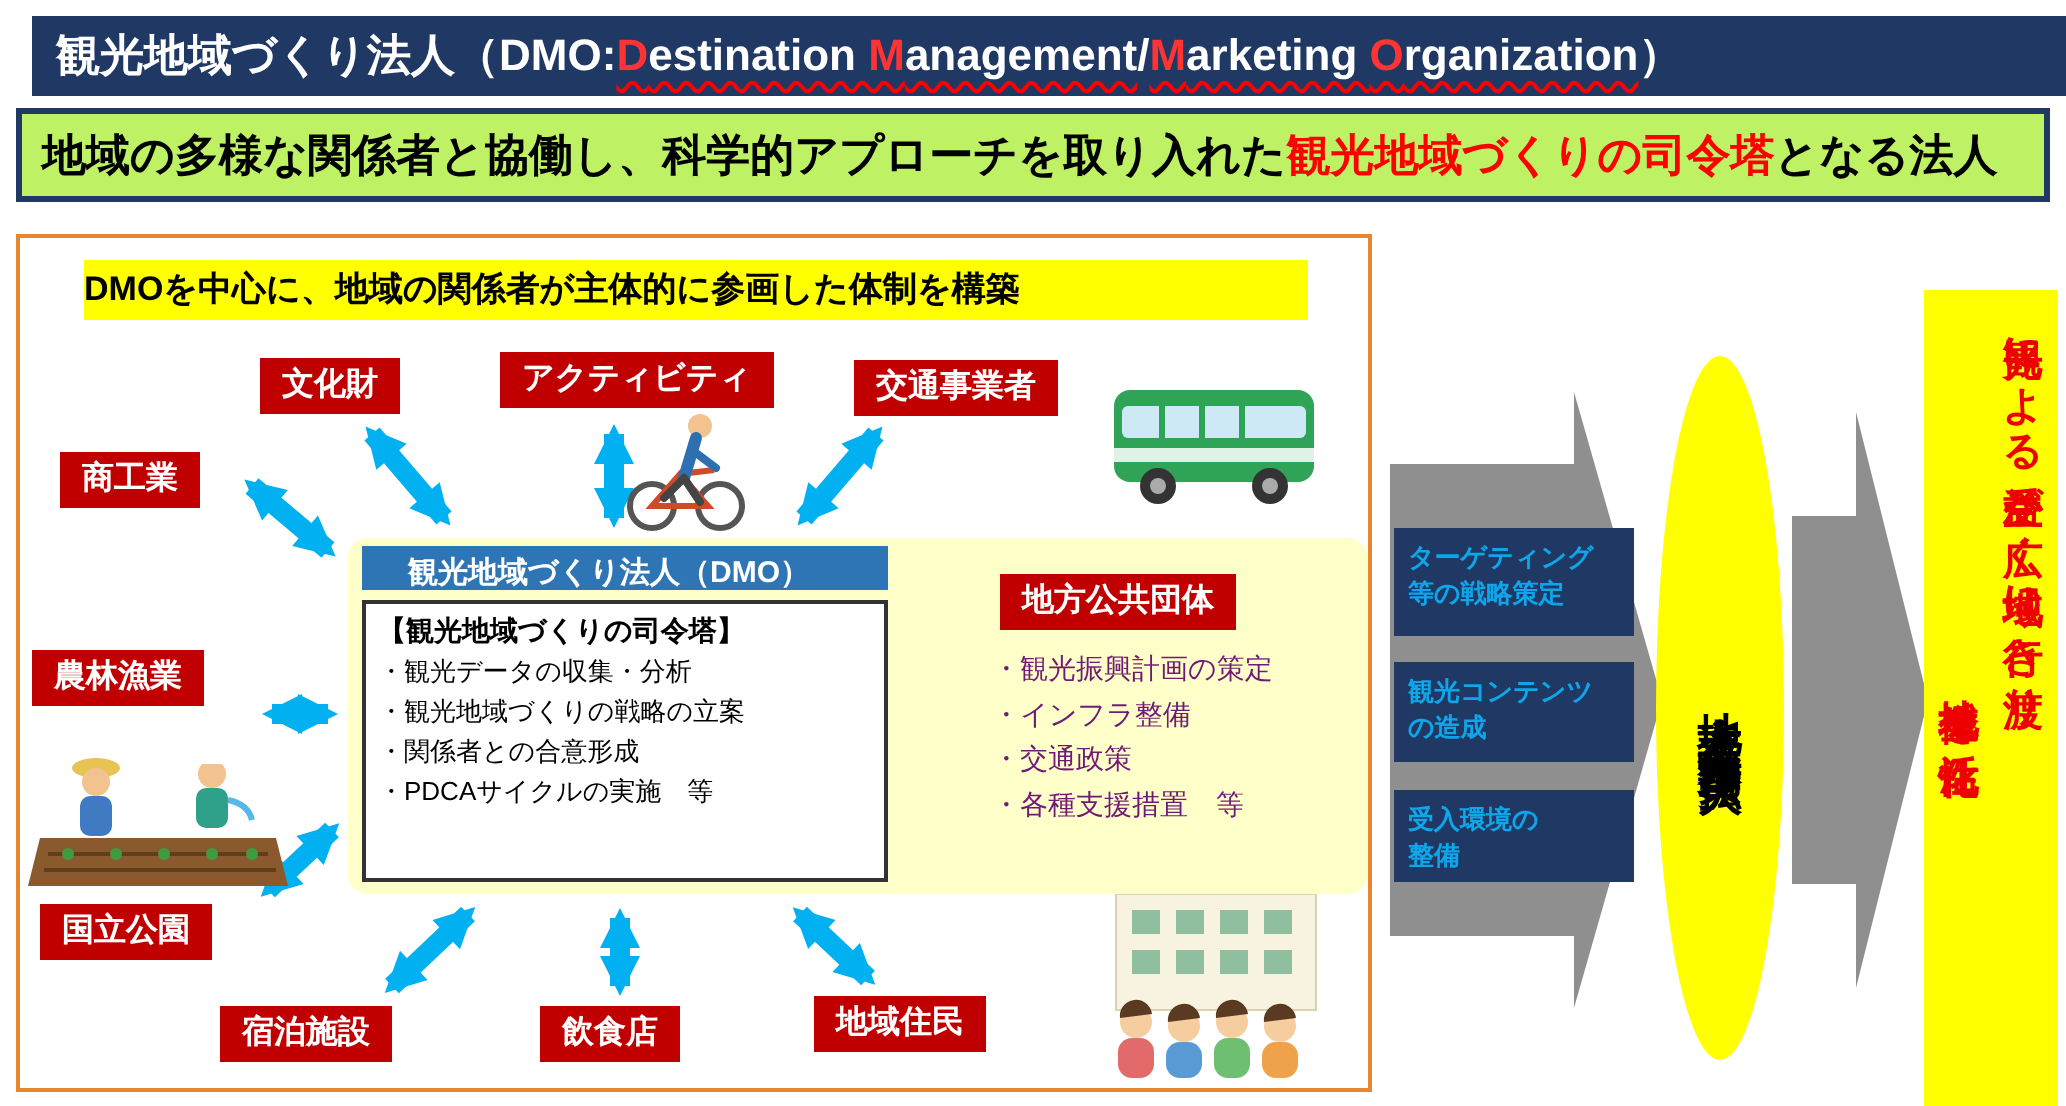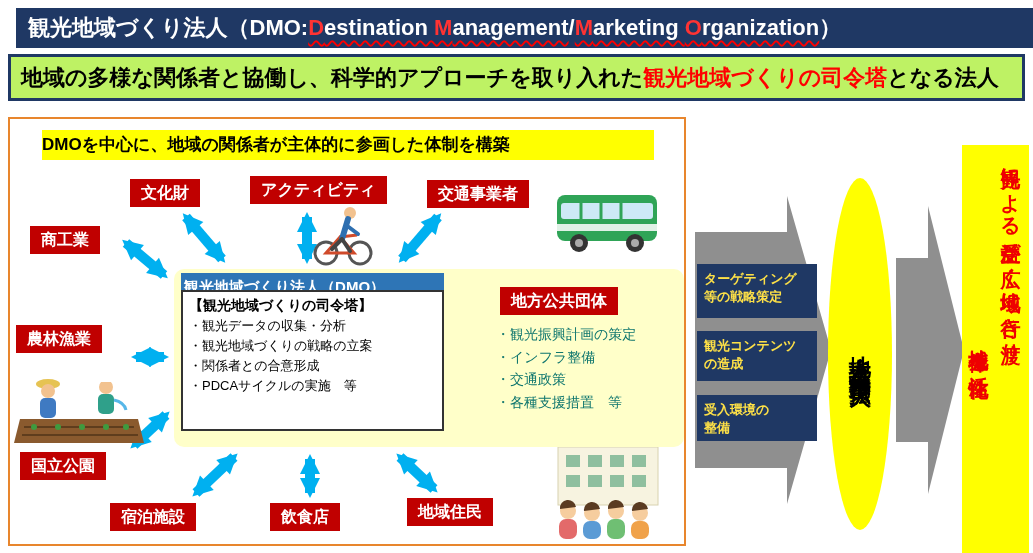--- a/index.html
+++ b/index.html
@@ -19,33 +19,33 @@
 
   
   .diagram{position:absolute;left:8px;top:117px;width:678px;height:429px;border:2px solid #E8862D;background:#fff}
   .arrows{position:absolute;left:0;top:0;width:678px;height:429px}
   .dtitle{position:absolute;left:32px;top:11px;width:612px;height:30px;background:#FFFF00;
           color:#000;font-weight:bold;font-size:17px;text-align:left;line-height:30px}
   .rlabel{position:absolute;background:#C00000;color:#fff;font-weight:bold;font-size:16px;
           line-height:1;padding:6px 11px;white-space:nowrap}
   .centerbox{position:absolute;left:164px;top:150px;width:510px;height:178px;background:#FFFFC9;border-radius:10px}
   .dmo-head{position:absolute;left:7px;top:4px;width:263px;height:22px;background:#2E75B6;color:#fff;
-            font-weight:bold;font-size:15px;line-height:27px;padding-left:3px;white-space:nowrap}
-  .dmo-body{position:absolute;left:7px;top:21px;width:263px;height:141px;background:#fff;border:2px solid #333;
+            font-weight:bold;font-size:15px;line-height:27px;padding-left:23px;white-space:nowrap}
+  .dmo-body{position:absolute;left:7px;top:31px;width:263px;height:141px;background:#fff;border:2px solid #333;
             font-size:13px;color:#000;padding:3px 6px}
   .dmo-body .bh{font-weight:bold;font-size:14px;line-height:1.5}
   .dmo-body .bi{line-height:1.55;white-space:nowrap}
   .gov-title{left:326px;top:18px}
-  .gov-list{position:absolute;left:322px;top:54px;font-size:14px;color:#0f766e}
+  .gov-list{position:absolute;left:322px;top:54px;font-size:14px;color:#701a75}
   .gov-list div{line-height:1.62;white-space:nowrap}
   .illus{position:absolute}
 
   
   .garrow{position:absolute}
-  .step{position:absolute;left:697px;width:120px;background:#1F3864;color:#fde047;font-weight:bold;
+  .step{position:absolute;left:697px;width:120px;background:#1F3864;color:#0ea5e9;font-weight:bold;
         font-size:13px;padding:6px 7px;white-space:pre-line;line-height:1.35}
   .oval{position:absolute;left:828px;top:178px;width:64px;height:352px;background:#FFFF00;border-radius:50%;
         display:flex;align-items:center;justify-content:center}
   .vtext{writing-mode:vertical-rl;text-orientation:upright;font-weight:bold;color:#000;font-size:22px;letter-spacing:3px;white-space:nowrap}
   .band{position:absolute;left:962px;top:145px;width:67px;height:408px;background:#FFFF00}
   .vred{position:absolute;writing-mode:vertical-rl;text-orientation:upright;color:#EE0000;font-weight:bold;
         font-size:20px;letter-spacing:1px;white-space:nowrap}
   .vred.l1{right:4px;top:8px}
   .vred.l2{left:4px;top:50%;transform:translateY(-50%)}
 </style>

